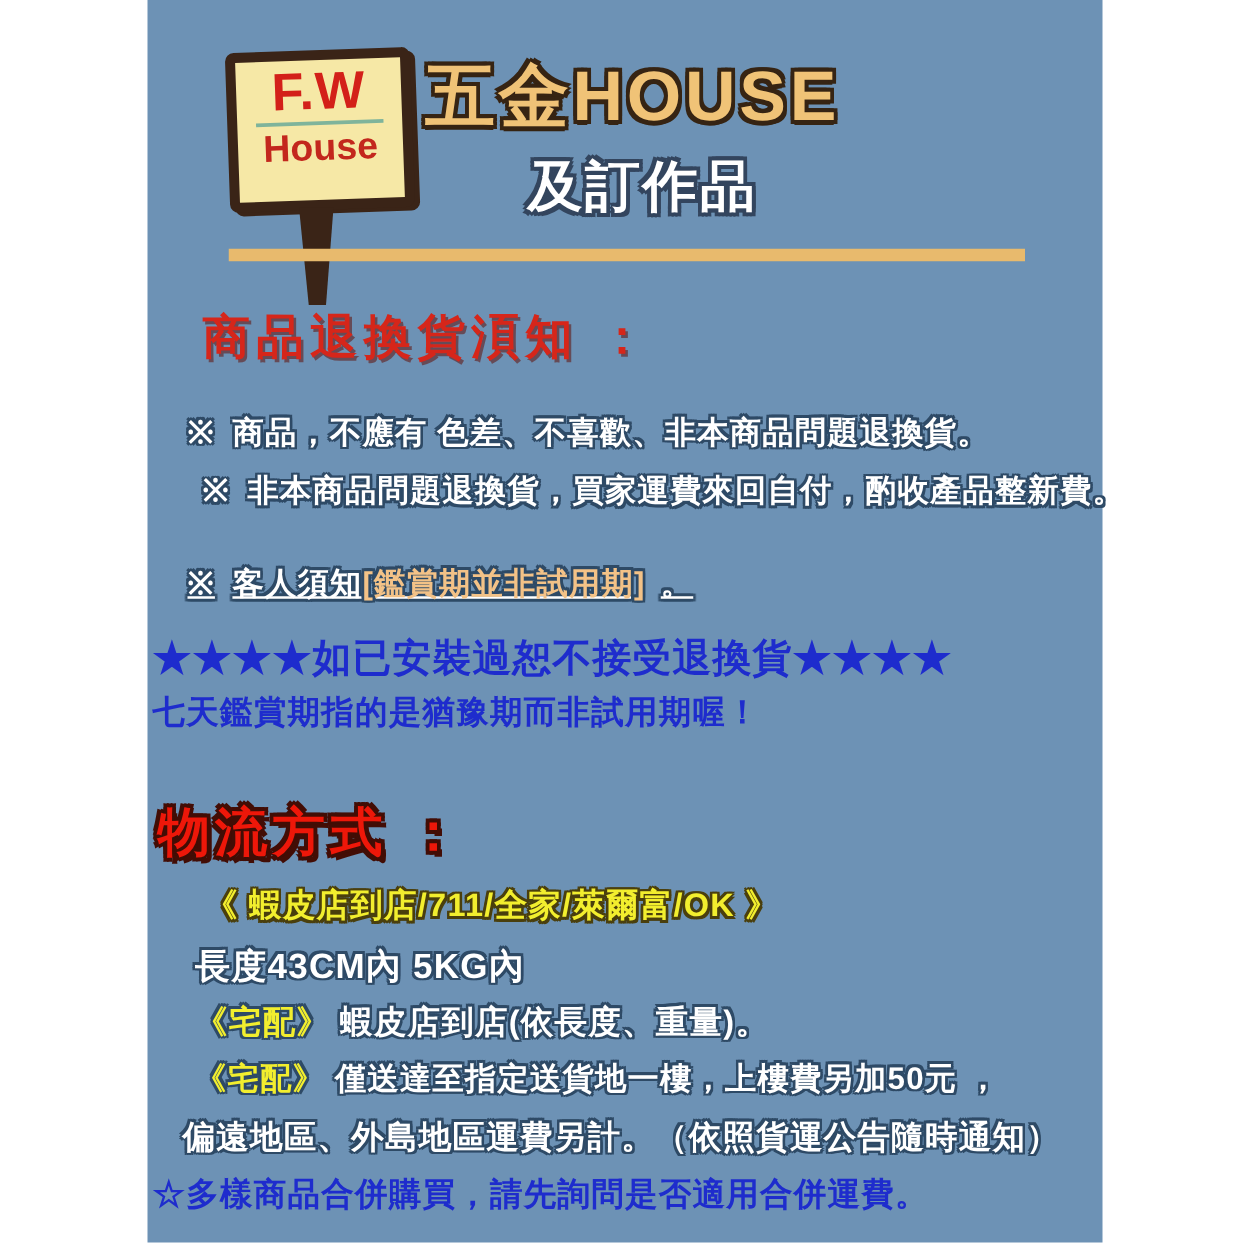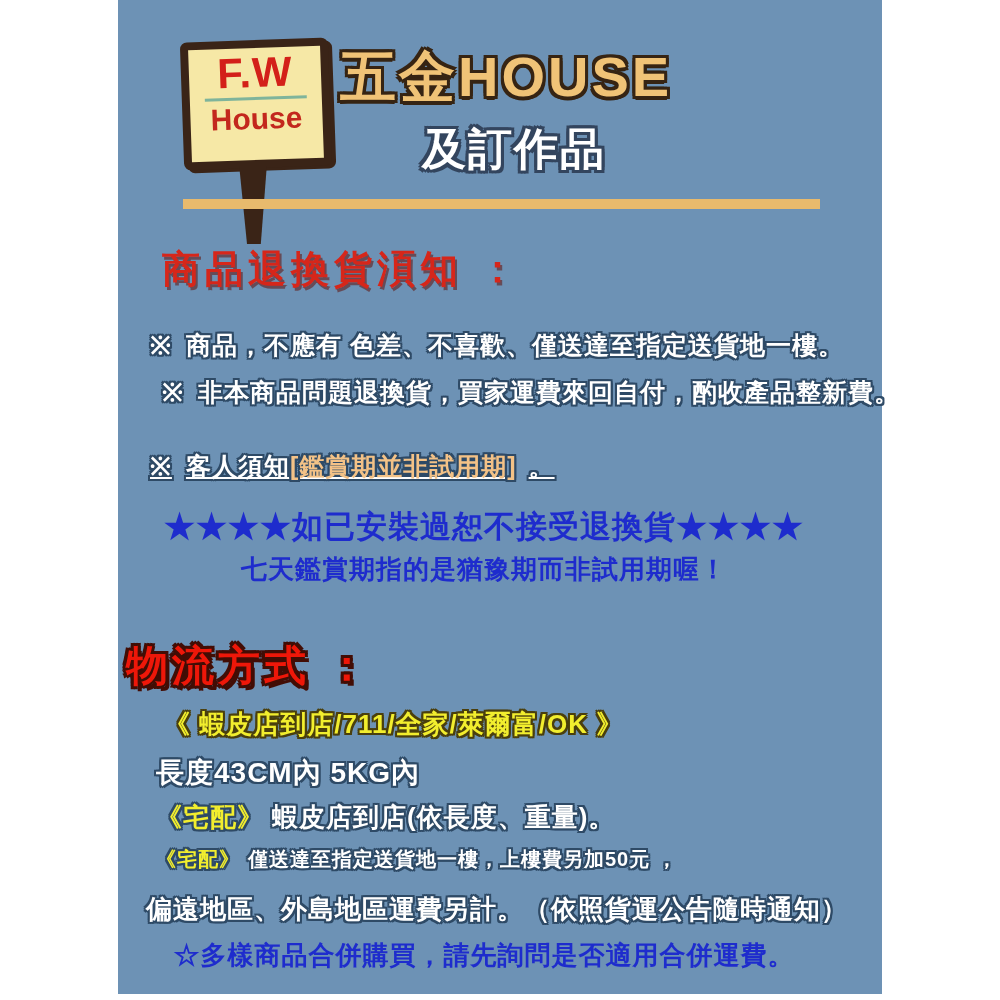--- a/index.html
+++ b/index.html
@@ -33,21 +33,21 @@
 
   
   .wline{position:absolute;font-weight:bold;font-size:25px;color:#ffffff;white-space:nowrap;letter-spacing:1px;
          text-shadow:-2px -2px 0 #2e4a66,2px -2px 0 #2e4a66,-2px 2px 0 #2e4a66,2px 2px 0 #2e4a66,
                      -2px 0 0 #2e4a66,2px 0 0 #2e4a66,0 -2px 0 #2e4a66,0 2px 0 #2e4a66;}
   .wline .mark{margin-right:14px;}
   .hl-orange{color:#f3c287;}
   .hl-yellow{color:#f2ee2e;}
 
   
-  .bline{position:absolute;left:102px;width:764px;text-align:center;font-family:"Liberation Serif",serif;
+  .bline{position:absolute;left:122px;width:764px;font-family:"Liberation Serif",serif;
          font-weight:bold;color:#1e2ccd;white-space:nowrap;}
   .stars{top:506px;font-size:31px;letter-spacing:1px;}
   .grace{top:552px;font-size:26px;letter-spacing:1px;}
   .combine{top:938px;font-size:26px;letter-spacing:1px;}
 
   .ship-heading{position:absolute;left:126px;top:638px;font-size:42px;font-weight:bold;color:#ee1709;
          letter-spacing:4px;white-space:nowrap;
          text-shadow:-3px -3px 0 #420d05,3px -3px 0 #420d05,-3px 3px 0 #420d05,4px 5px 0 #420d05,
                      -3px 0 0 #420d05,3px 0 0 #420d05,0 -3px 0 #420d05,0 3px 0 #420d05;}
   .yline{position:absolute;font-weight:bold;font-size:26px;color:#f2ee2e;white-space:nowrap;letter-spacing:1px;
@@ -67,21 +67,21 @@
   </div>
   <div class="handle"></div>
 
   <div class="title">五金HOUSE</div>
   <div class="subtitle">及訂作品</div>
   <div class="divider"></div>
 
   <div class="ret-heading">商品退換貨湏知 ：</div>
 
   <div class="wline" style="left:150px;top:327px;">
-    <span class="mark">※</span><span>商品，不應有 色差、不喜歡、僅送達至指定送貨地一樓。</span>
+    <span class="mark">※</span><span>商品，不應有 色差、不喜歡、非本商品問題退換貨。</span>
   </div>
   <div class="wline" style="left:150px;top:374px;padding-left:12px;">
     <span class="mark">※</span><span>非本商品問題退換貨，買家運費來回自付，酌收產品整新費。</span>
   </div>
   <div class="wline" style="left:150px;top:448px;text-decoration:underline;">
     <span class="mark">※</span><span>客人須知</span><span class="hl-orange">[鑑賞期並非試用期]</span><span style="margin-left:12px;">。</span>
   </div>
 
   <div class="bline stars">★★★★如已安裝過恕不接受退換貨★★★★</div>
   <div class="bline grace">七天鑑賞期指的是猶豫期而非試用期喔！</div>
@@ -89,19 +89,19 @@
 
   <div class="ship-heading">物流方式 ：</div>
 
   <div class="yline" style="left:164px;top:707px;">《 蝦皮店到店/711/全家/萊爾富/OK 》</div>
 
   <div class="wline" style="left:156px;top:754px;font-size:28px;">長度43CM內 5KG內</div>
 
   <div class="wline" style="left:156px;top:800px;font-size:26px;">
     <span class="hl-yellow">《宅配》</span><span style="margin-left:8px;">蝦皮店到店(依長度、重量)。</span>
   </div>
-  <div class="wline" style="left:156px;top:846px;font-size:20px;">
+  <div class="wline" style="left:156px;top:846px;font-size:25px;">
     <span class="hl-yellow">《宅配》</span><span style="margin-left:8px;">僅送達至指定送貨地一樓，上樓費另加50元 ，</span>
   </div>
   <div class="wline" style="left:146px;top:892px;font-size:26px;">偏遠地區、外島地區運費另計。（依照貨運公告隨時通知）</div>
 
   <div class="bline combine">☆多樣商品合併購買，請先詢問是否適用合併運費。</div>
 </div>
 
 </body></html>

